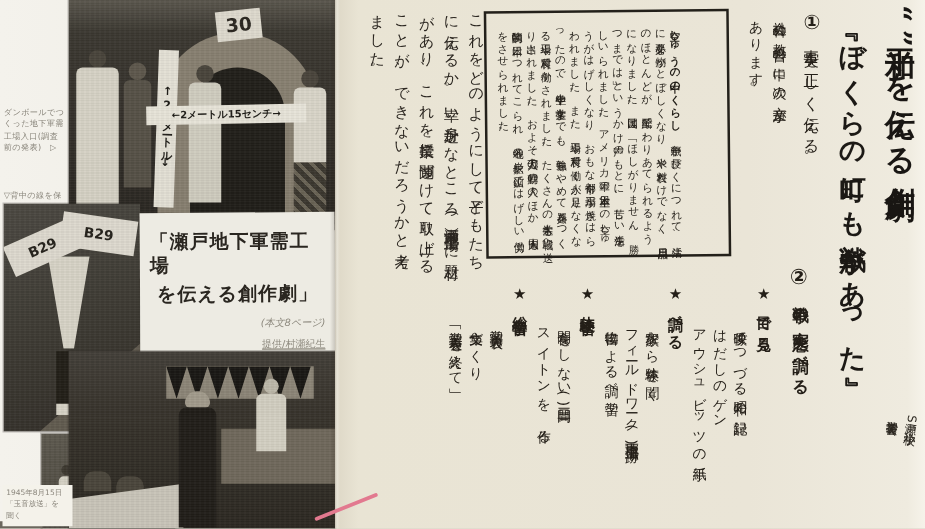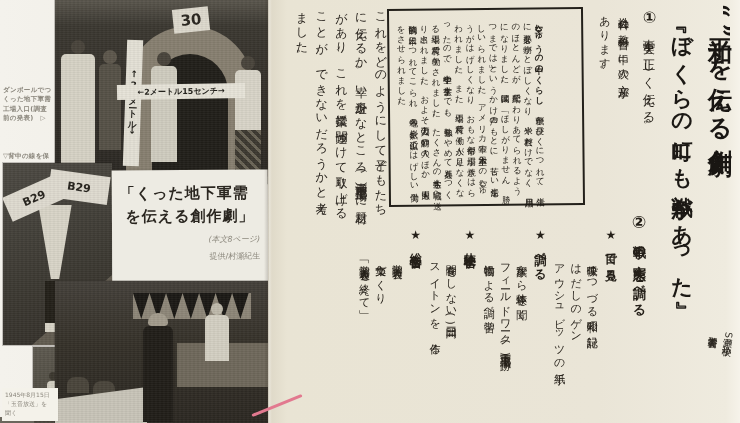--- a/index.html
+++ b/index.html
@@ -6,21 +6,21 @@
   * { box-sizing:border-box; }
   .scan {
     position:relative; width:740px; height:423px; overflow:hidden;
     background:#e9e4d6; font-family:"DejaVu Sans","Liberation Sans",sans-serif;
     color:#241f18;
   }
   
   .left-page { position:absolute; left:0; top:0; width:268px; height:423px;
     background:linear-gradient(90deg,#f4f2ec 0%,#efede6 80%,#e6e3d9 100%); }
   .margin-caption { position:absolute; left:3px; width:52px; font-size:6.5px;
-    line-height:1.45; color:#8a867c; white-space:pre-line; letter-spacing:.3px;font-weight:bold; }
+    line-height:1.45; color:#8a867c; white-space:pre-line; letter-spacing:.3px; }
   .cap-top { top:86px; }
   .cap-top2 { top:152px; }
   .photo { position:absolute; overflow:hidden; box-shadow:0 0 0 1px rgba(40,36,30,.25); }
   .grain { position:absolute; inset:0; pointer-events:none; opacity:.5;
     background:repeating-linear-gradient(0deg,rgba(255,255,255,.05) 0 1px,rgba(0,0,0,.06) 1px 2px),
                repeating-linear-gradient(90deg,rgba(255,255,255,.03) 0 2px,rgba(0,0,0,.04) 2px 4px); }
   
   .stage-photo { left:55px; top:0; width:213px; height:184px;
     background:linear-gradient(180deg,#5a564d 0%,#3b3831 14%,#34302a 55%,#2a2722 100%); }
   .arch { position:absolute; right:14px; top:26px; width:128px; height:158px;
@@ -61,21 +61,21 @@
   .floor-wedge { position:absolute; right:0; bottom:0; width:80px; height:70px; background:#6e675a;
     clip-path:polygon(100% 0,100% 100%,0 100%); opacity:.8; }
   
   .title-card { position:absolute; left:112px; top:170px; width:156px; height:112px;
     background:#edebe3; box-shadow:0 0 0 1px rgba(60,55,45,.15); padding:14px 8px 0 8px;
     transform:rotate(-.4deg); }
   .tc-line1 { font-size:15px; font-weight:bold; letter-spacing:1px; color:#2a2620; }
   .tc-line2 { font-size:15px; font-weight:bold; letter-spacing:1px; color:#2a2620;
     text-align:center; margin-top:4px; }
   .tc-ref { font-size:8px; color:#8d897e; text-align:right; margin-top:8px;font-style:italic; }
-  .tc-credit { font-size:8px; color:#8d897e; text-align:right; margin-top:6px; }
+  .tc-credit { font-size:8px; color:#8d897e; text-align:right; margin-top:6px;text-decoration:underline; }
   
   .bottom-photo { left:55px; top:281px; width:213px; height:142px;
     background:linear-gradient(180deg,#44403a 0%,#353129 45%,#2c2822 100%); }
   .pennants { position:absolute; left:78px; top:12px; width:118px; height:26px; background:#8d8678; }
   .pennants .tri { position:absolute; inset:0; background:#1b1915;
     clip-path:polygon(0 0,7% 100%,14% 0,21% 100%,28% 0,35% 100%,42% 0,49% 100%,56% 0,63% 100%,70% 0,77% 100%,84% 0,91% 100%,98% 0,100% 0,100% 0); }
   .platform { position:absolute; left:122px; top:62px; width:91px; height:44px; background:#6f685b; }
   .pfig { position:absolute; left:150px; top:22px; width:24px; }
   .pfig .head { width:12px; height:12px; border-radius:50%; background:#beb9ab; margin:0 auto; }
   .pfig .body { width:24px; height:46px; background:#d3cfc2; border-radius:5px 5px 0 0; }
@@ -179,21 +179,21 @@
       <div class="wing wing-l">B29</div>
       <div class="wing wing-r">B29</div>
       <div class="leg l1"></div>
       <div class="leg l2"></div>
       <div class="sock s1"></div>
       <div class="sock s2"></div>
       <div class="grain"></div>
     </div>
 
     <div class="title-card">
-      <div class="tc-line1">「くった地下軍需</div>
+      <div class="tc-line1">「瀬戸地下軍需工場</div>
       <div class="tc-line2">を伝える創作劇」</div>
       <div class="tc-ref">(本文8ページ)</div>
       <div class="tc-credit">提供/村瀬紀生</div>
     </div>
 
     <div class="photo lineup">
       <div class="kid k_1"></div>
       <div class="kid k_2"></div>
       <div class="kid k_3"></div>
       <div class="kid k_4"></div>

